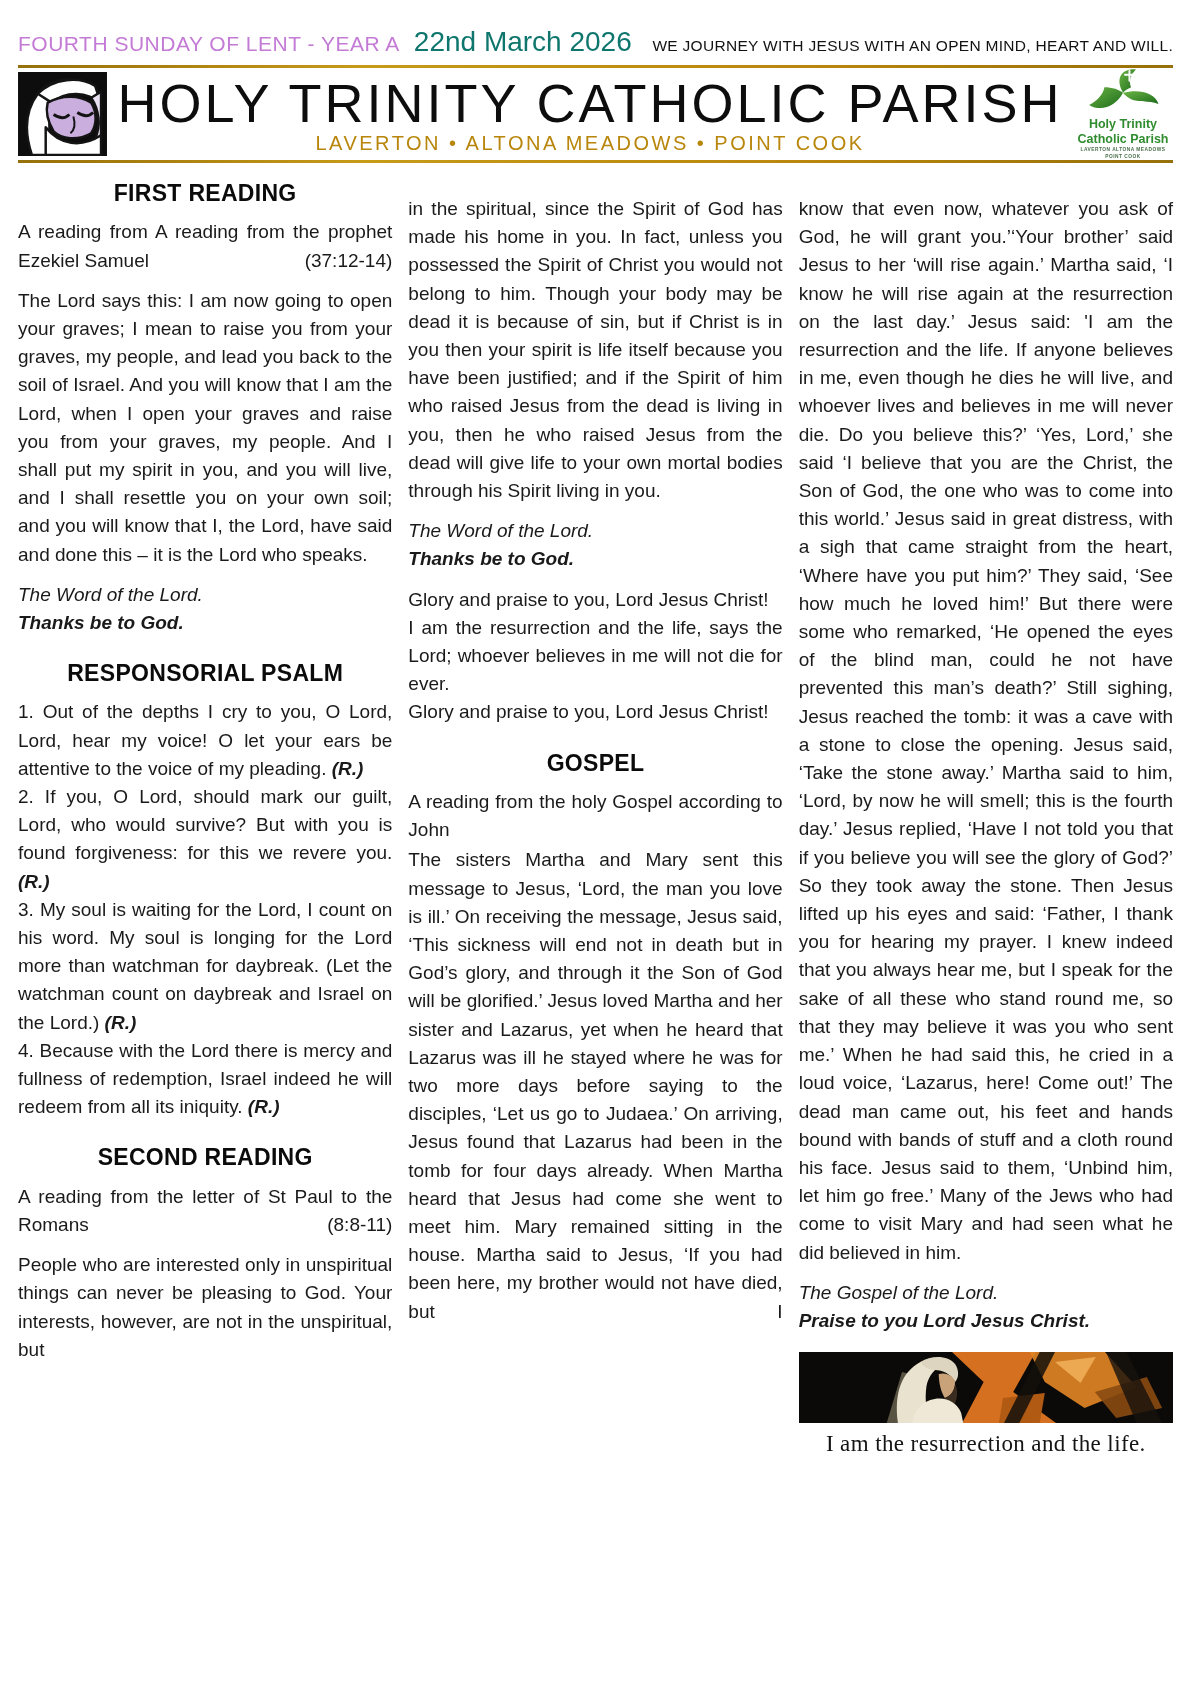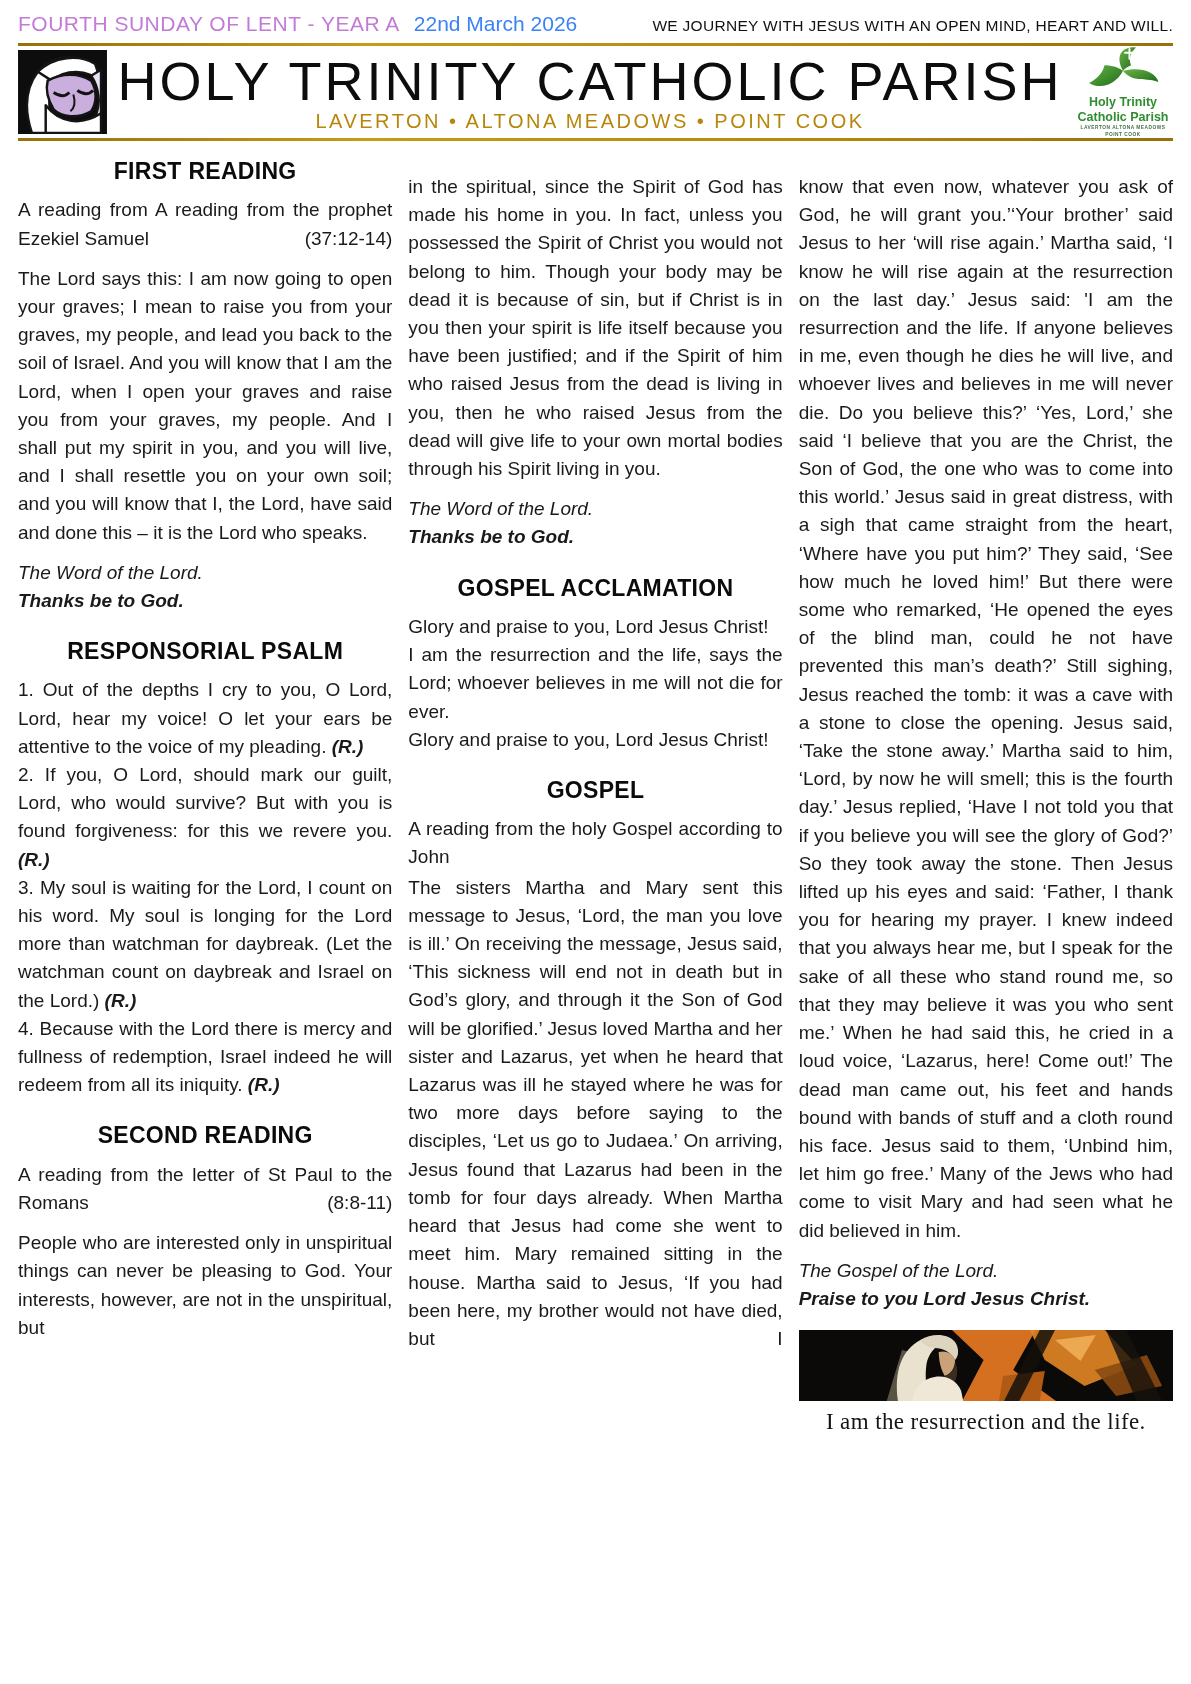--- a/index.html
+++ b/index.html
@@ -4,23 +4,23 @@
 <style>
   html,body{margin:0;padding:0;background:#ffffff;}
   body{
     width:1191px;height:1684px;overflow:hidden;
     font-family:"Liberation Sans","DejaVu Sans",sans-serif;
     color:#1a1a1a;
   }
   .page{position:relative;width:1191px;height:1684px;box-sizing:border-box;padding:0 18px;}
 
   
-  .topbar{display:flex;align-items:baseline;gap:14px;padding-top:12px;}
+  .topbar{display:flex;align-items:baseline;gap:14px;padding-top:26px;}
   .season{color:#C47BD6;font-size:21px;letter-spacing:.5px;white-space:nowrap;}
-  .dateline{color:#3b82f6;font-size:21px;white-space:nowrap;}
+  .dateline{color:#0f766e;font-size:28px;white-space:nowrap;}
   .motto{margin-left:auto;color:#121212;font-size:15.5px;letter-spacing:.3px;white-space:nowrap;}
 
   .gold-rule{height:3px;margin-top:7px;
     background:linear-gradient(to right,#96700a,#c79a18 30%,#b8860b 70%,#96700a);}
   .gold-rule.bottom{margin-top:0;}
 
   
   .masthead{display:flex;align-items:center;height:92px;}
   .logo-left{width:89px;height:84px;flex:0 0 auto;}
   .logo-left svg{display:block;width:89px;height:84px;}
@@ -142,21 +142,20 @@
         <span class="ref-float">(8:8-11)</span>
       </p>
       <p class="jlast">People who are interested only in unspiritual things can never be pleasing to God. Your interests, however, are not in the unspiritual, but</p>
     </section>
 
     <section class="col">
       <p>in the spiritual, since the Spirit of God has made his home in you. In fact, unless you possessed the Spirit of Christ you would not belong to him. Though your body may be dead it is because of sin, but if Christ is in you then your spirit is life itself because you have been justified; and if the Spirit of him who raised Jesus from the dead is living in you, then he who raised Jesus from the dead will give life to your own mortal bodies through his Spirit living in you.</p>
       <p class="word">The Word of the Lord.</p>
       <p class="resp">Thanks be to God.</p>
 
-      <h2 class="sec">GOSPEL ACCLAMATION</h2>
       <div class="accl-wrap">
           <p>Glory and praise to you, Lord Jesus Christ!</p>
           <p>I am the resurrection and the life, says the Lord; whoever believes in me will not die for ever.</p>
           <p>Glory and praise to you, Lord Jesus Christ!</p>
         </div>
 
       <h2 class="sec">GOSPEL</h2>
       <p class="source" style="margin-bottom:2px;">A reading from the holy Gospel according to John</p>
       <p class="jlast">The sisters Martha and Mary sent this message to Jesus, ‘Lord, the man you love is ill.’ On receiving the message, Jesus said, ‘This sickness will end not in death but in God’s glory, and through it the Son of God will be glorified.’ Jesus loved Martha and her sister and Lazarus, yet when he heard that Lazarus was ill he stayed where he was for two more days before saying to the disciples, ‘Let us go to Judaea.’ On arriving, Jesus found that Lazarus had been in the tomb for four days already. When Martha heard that Jesus had come she went to meet him. Mary remained sitting in the house. Martha said to Jesus, ‘If you had been here, my brother would not have died, but I</p>
     </section>

